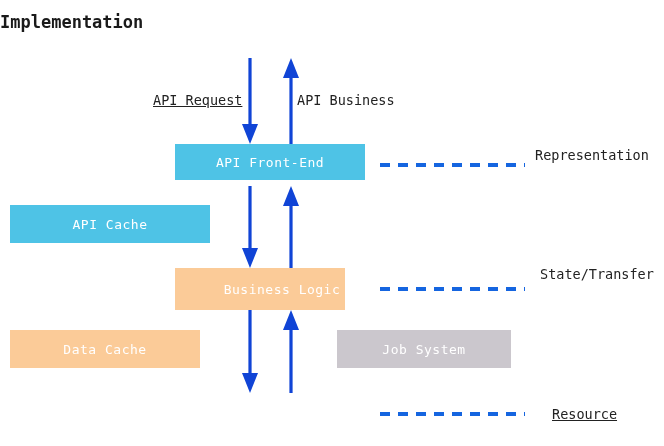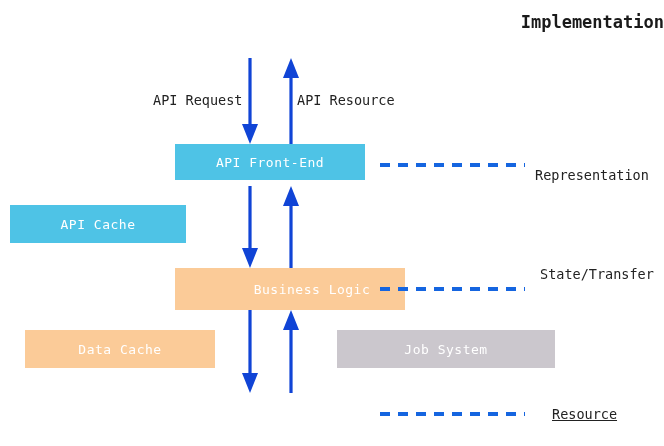--- a/index.html
+++ b/index.html
@@ -21,21 +21,21 @@
     width: 664px;
     height: 446px;
   }
 
   
   .diagram-title {
     position: absolute;
     left: 0;
     top: 12px;
     width: 664px;
-    text-align: right;
+    text-align: left;
     font-family: "DejaVu Sans Mono", "Liberation Mono", monospace;
     font-weight: bold;
     font-size: 17px;
     color: #1a1a1a;
     letter-spacing: 0px;
     white-space: nowrap;
   }
 
   
   .node-box {
@@ -121,47 +121,47 @@
       <line class="arrow-line" x1="250" y1="310" x2="250" y2="381"></line>
       <polygon class="arrow-head" points="250,393 242,373 258,373"></polygon>
     </g>
 
     <g>
       <line class="arrow-line" x1="291" y1="393" x2="291" y2="322"></line>
       <polygon class="arrow-head" points="291,310 283,330 299,330"></polygon>
     </g>
   </svg>
 
-  <div class="flow-label" style="left:153px; top:92px;">API Request</div>
+  <div class="flow-label" style="left:153px; top:92px;text-decoration:underline;">API Request</div>
 
-  <div class="flow-label" style="left:297px; top:92px;">API Resource</div>
+  <div class="flow-label" style="left:297px; top:92px;">API Business</div>
 
   <div class="node-box" style="left:175px; top:144px; width:190px; height:36px; background:#4ec3e6;">
     <span>API Front-End</span>
   </div>
 
-  <div class="node-box" style="left:10px; top:205px; width:176px; height:38px; background:#4ec3e6;">
+  <div class="node-box" style="left:10px; top:205px; width:200px; height:38px; background:#4ec3e6;">
     <span>API Cache</span>
   </div>
 
-  <div class="node-box" style="left:175px; top:268px; width:230px; height:42px; background:#fbcb98;padding-left:44px;">
+  <div class="node-box" style="left:175px; top:268px; width:170px; height:42px; background:#fbcb98;padding-left:44px;">
     <span>Business Logic</span>
   </div>
 
-  <div class="node-box" style="left:10px; top:330px; width:190px; height:38px; background:#fbcb98;margin-left:15px;">
+  <div class="node-box" style="left:10px; top:330px; width:190px; height:38px; background:#fbcb98;">
     <span>Data Cache</span>
   </div>
 
-  <div class="node-box" style="left:337px; top:330px; width:218px; height:38px; background:#cbc7cd;">
+  <div class="node-box" style="left:337px; top:330px; width:174px; height:38px; background:#cbc7cd;">
     <span>Job System</span>
   </div>
 
 
   <div class="dashed-connector" style="left:380px; top:163px; width:145px;"></div>
-  <div class="layer-label" style="left:535px; top:167px;">Representation</div>
+  <div class="layer-label" style="left:535px; top:147px;">Representation</div>
 
   <div class="dashed-connector" style="left:380px; top:287px; width:145px;"></div>
   <div class="layer-label" style="left:540px; top:266px;">State/Transfer</div>
 
   <div class="dashed-connector" style="left:380px; top:412px; width:145px;"></div>
   <div class="layer-label" style="left:552px; top:406px;text-decoration:underline;">Resource</div>
 
 </div>
 
 </body></html>

